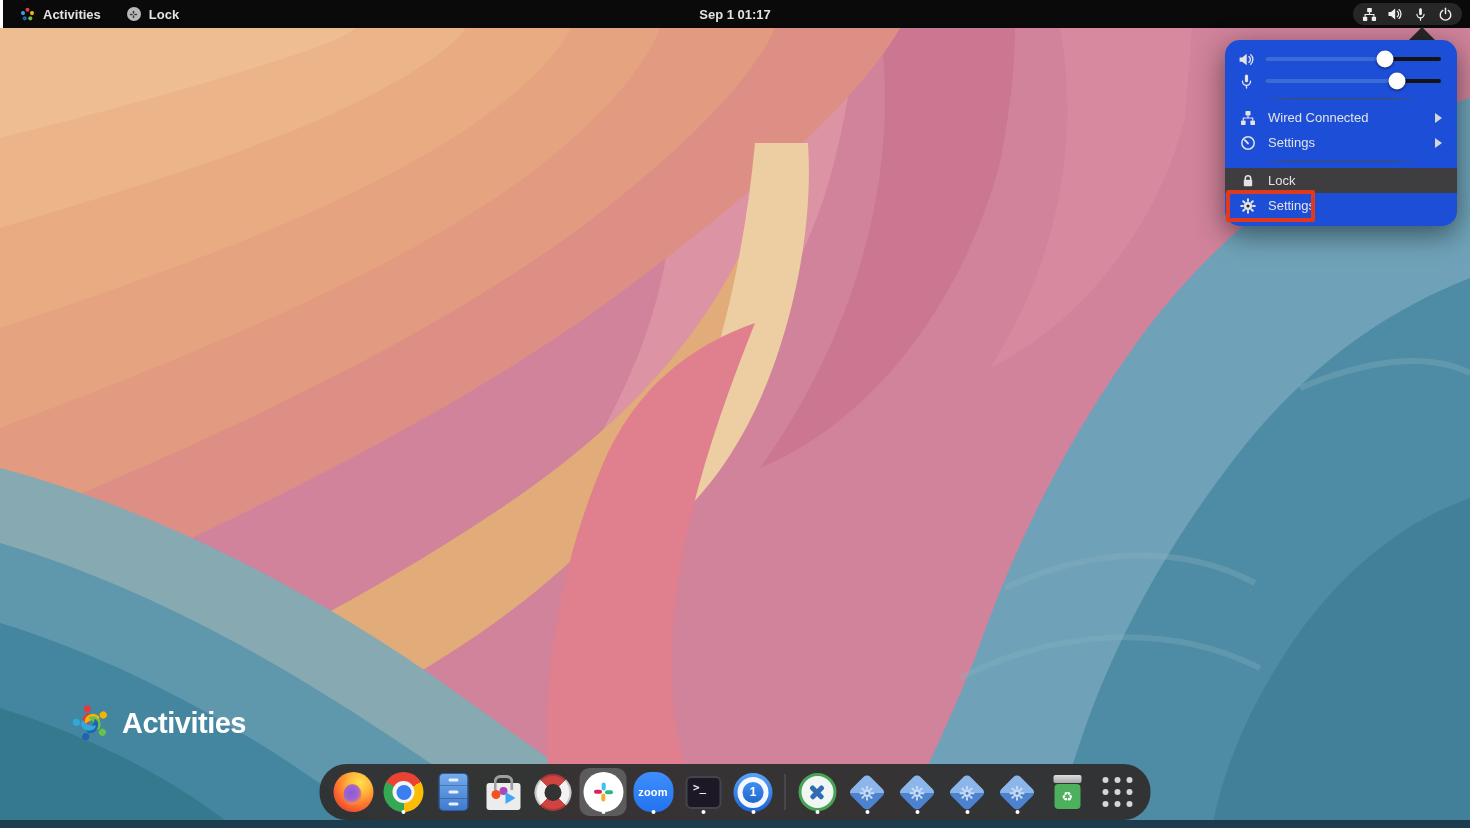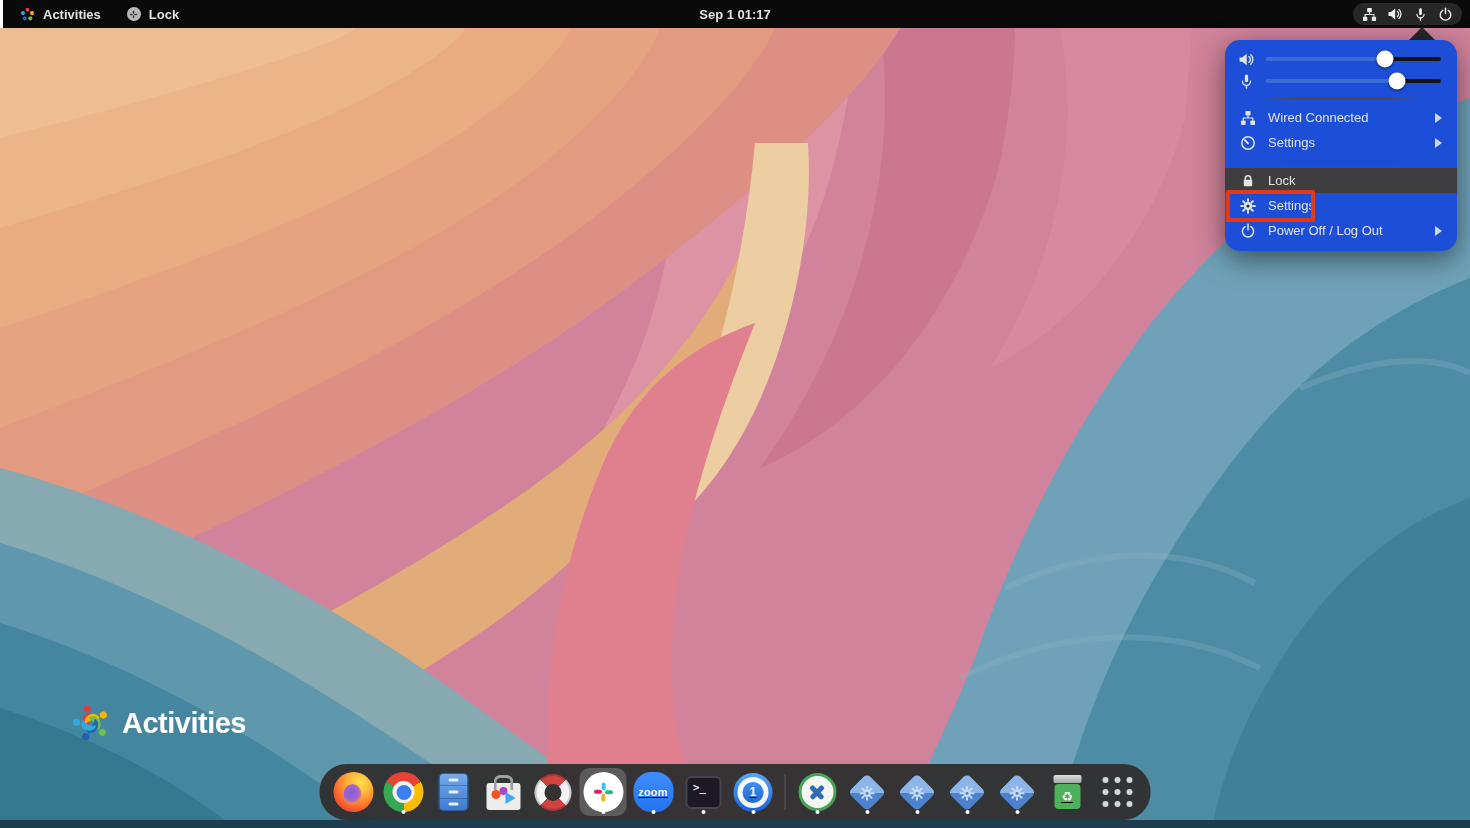--- a/index.html
+++ b/index.html
@@ -52,21 +52,21 @@
   .annotation-box { position:absolute; left:1px; top:150px; width:89px; height:32px;
                     border:4px solid #e0391b; border-radius:2px; pointer-events:none; }
 
   
   .brand { position:absolute; left:68px; top:700px; display:flex; align-items:center; gap:8px; }
   .brand-text { color:#ffffff; font-size:29px; font-weight:800; letter-spacing:-0.5px; }
 
   
   .dock { position:absolute; left:50%; bottom:8px; transform:translateX(-50%);
           height:56px; background:rgba(48,48,48,.96); border-radius:27px;
-          display:flex; align-items:center; padding:0 10px; gap:3px;text-decoration:underline; }
+          display:flex; align-items:center; padding:0 10px; gap:3px; }
   .dock-item { position:relative; width:47px; height:48px; display:flex;
                align-items:center; justify-content:center; border-radius:10px; }
   .dock-item.focused { background:#5c5c5c; }
   .run-dot { position:absolute; bottom:2px; left:50%; transform:translateX(-50%);
              width:4px; height:4px; border-radius:50%; background:#fff; }
   .dock-sep { width:1px; height:36px; background:#5a5a5a; margin:0 5px; }
 
   .ic { position:relative; }
   
   .firefox { width:40px; height:40px; border-radius:50%;
@@ -310,28 +310,20 @@
       <svg class="mi-icon" viewBox="0 0 16 16">
         <g stroke="#e4e4e4" stroke-width="2" stroke-linecap="round">
           <path d="M8,1.2 V3 M8,13 V14.8 M1.2,8 H3 M13,8 H14.8 M3.2,3.2 L4.5,4.5 M11.5,11.5 L12.8,12.8 M3.2,12.8 L4.5,11.5 M11.5,4.5 L12.8,3.2"></path>
         </g>
         <circle cx="8" cy="8" r="4" fill="#e4e4e4"></circle>
         <circle cx="8" cy="8" r="1.6" fill="#28282a"></circle>
       </svg>
       <span class="mi-label">Settings</span>
     </div>
 
-    <div class="menu-item">
-      <svg class="mi-icon" viewBox="0 0 16 16">
-        <path d="M5.1,3.6 A5.6,5.6 0 1 0 10.9,3.6" stroke="#e4e4e4" stroke-width="1.5" fill="none" stroke-linecap="round"></path>
-        <path d="M8,1.2 V7" stroke="#e4e4e4" stroke-width="1.5" stroke-linecap="round"></path>
-      </svg>
-      <span class="mi-label">Power Off / Log Out</span>
-      <span class="sub-arrow"></span>
-    </div>
 
     <div class="annotation-box"></div>
   </div>
 
   <div class="dock">
 
     <div class="dock-item">
       <div class="ic firefox">
           <div class="ff-core"></div>
         </div>

